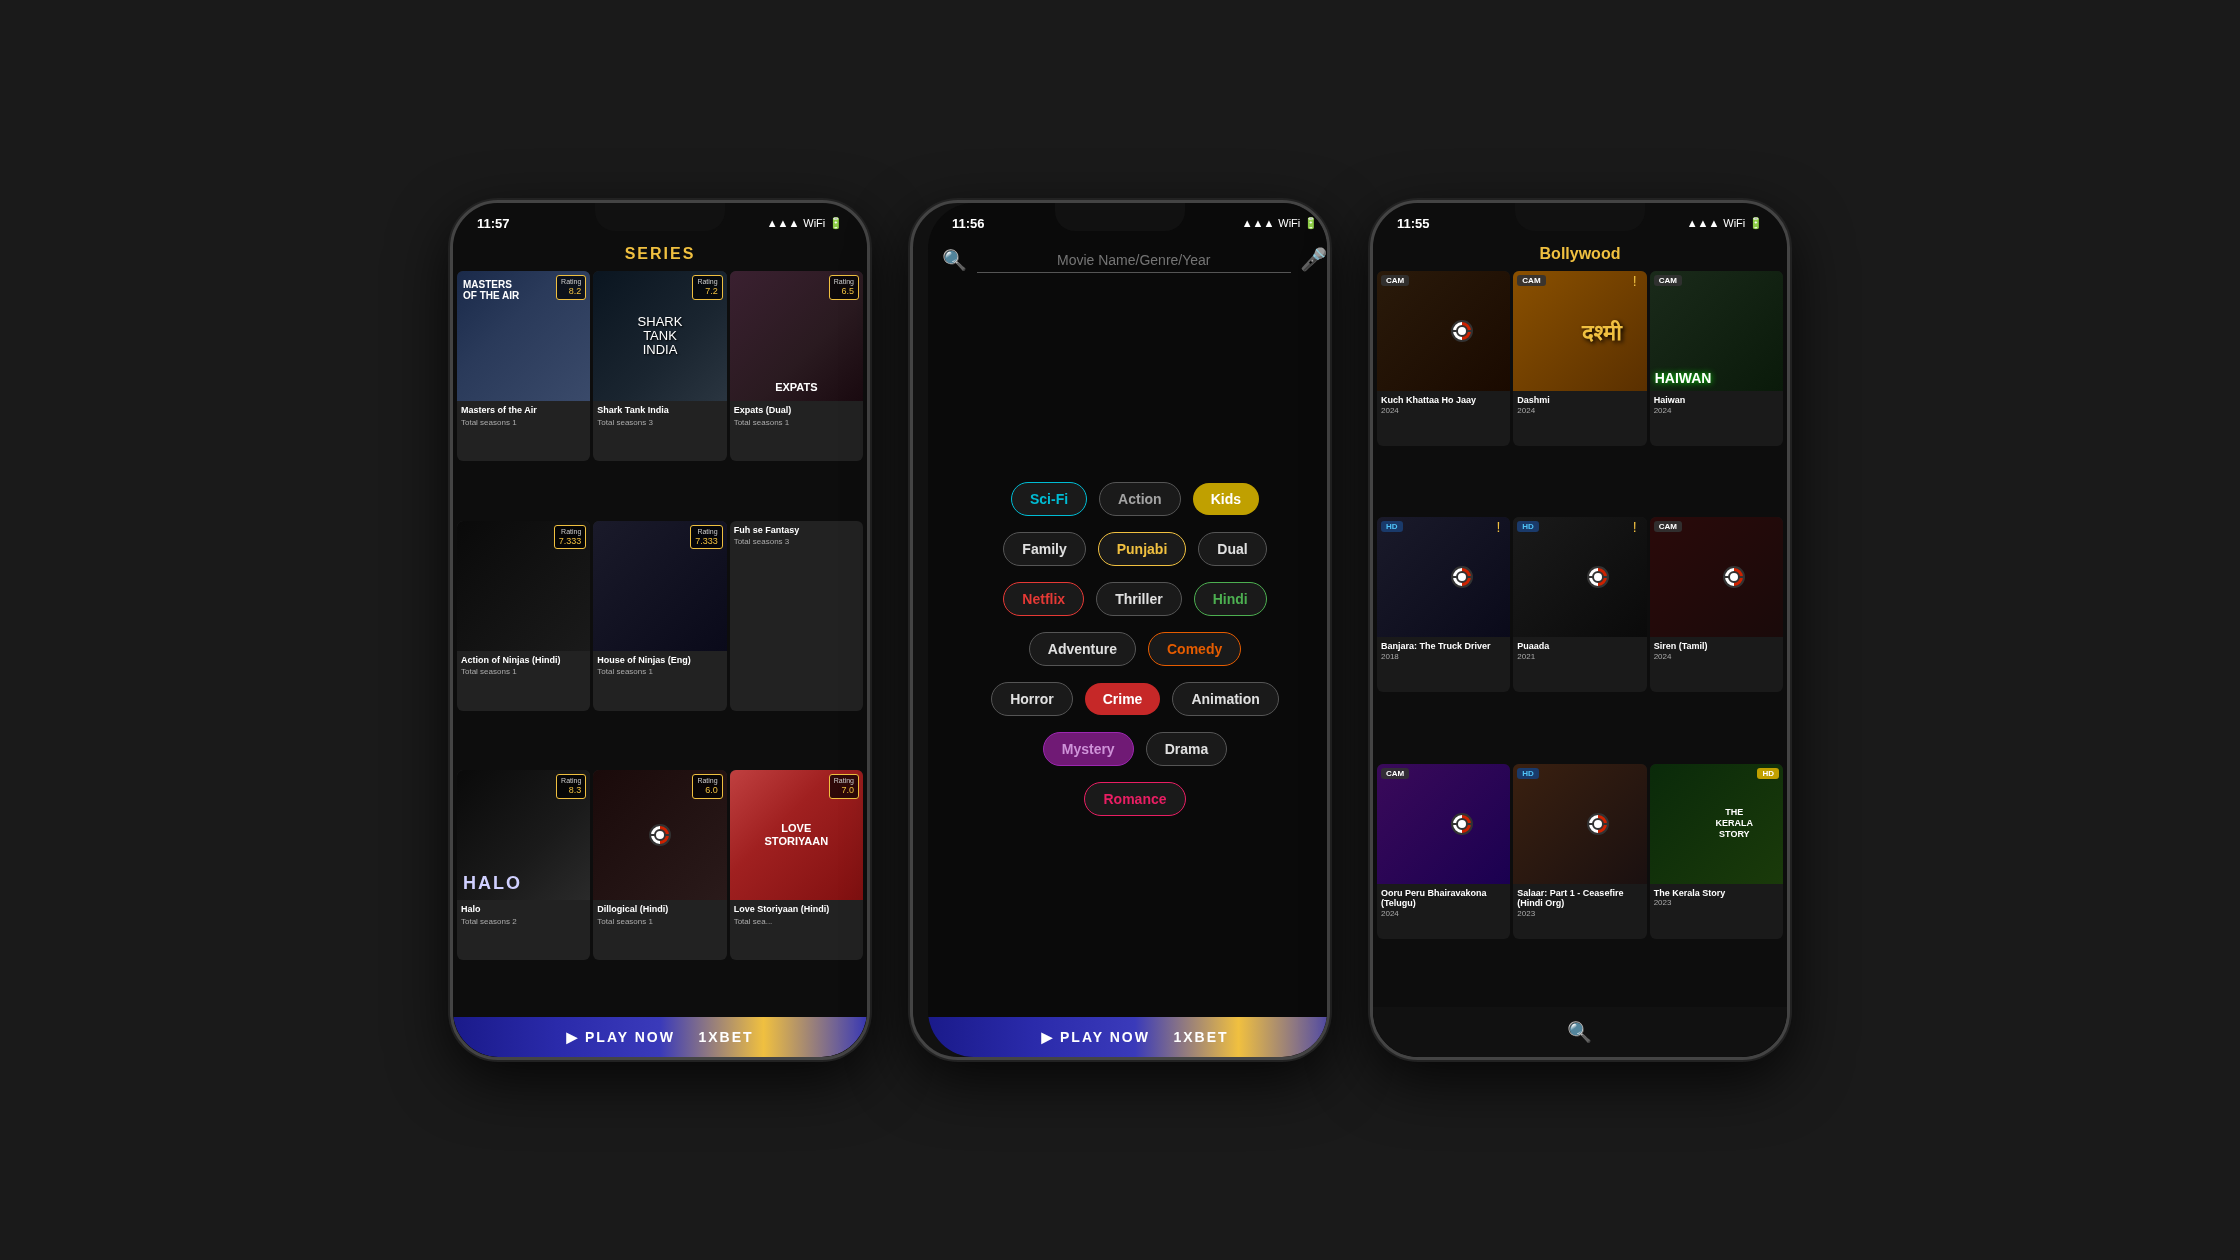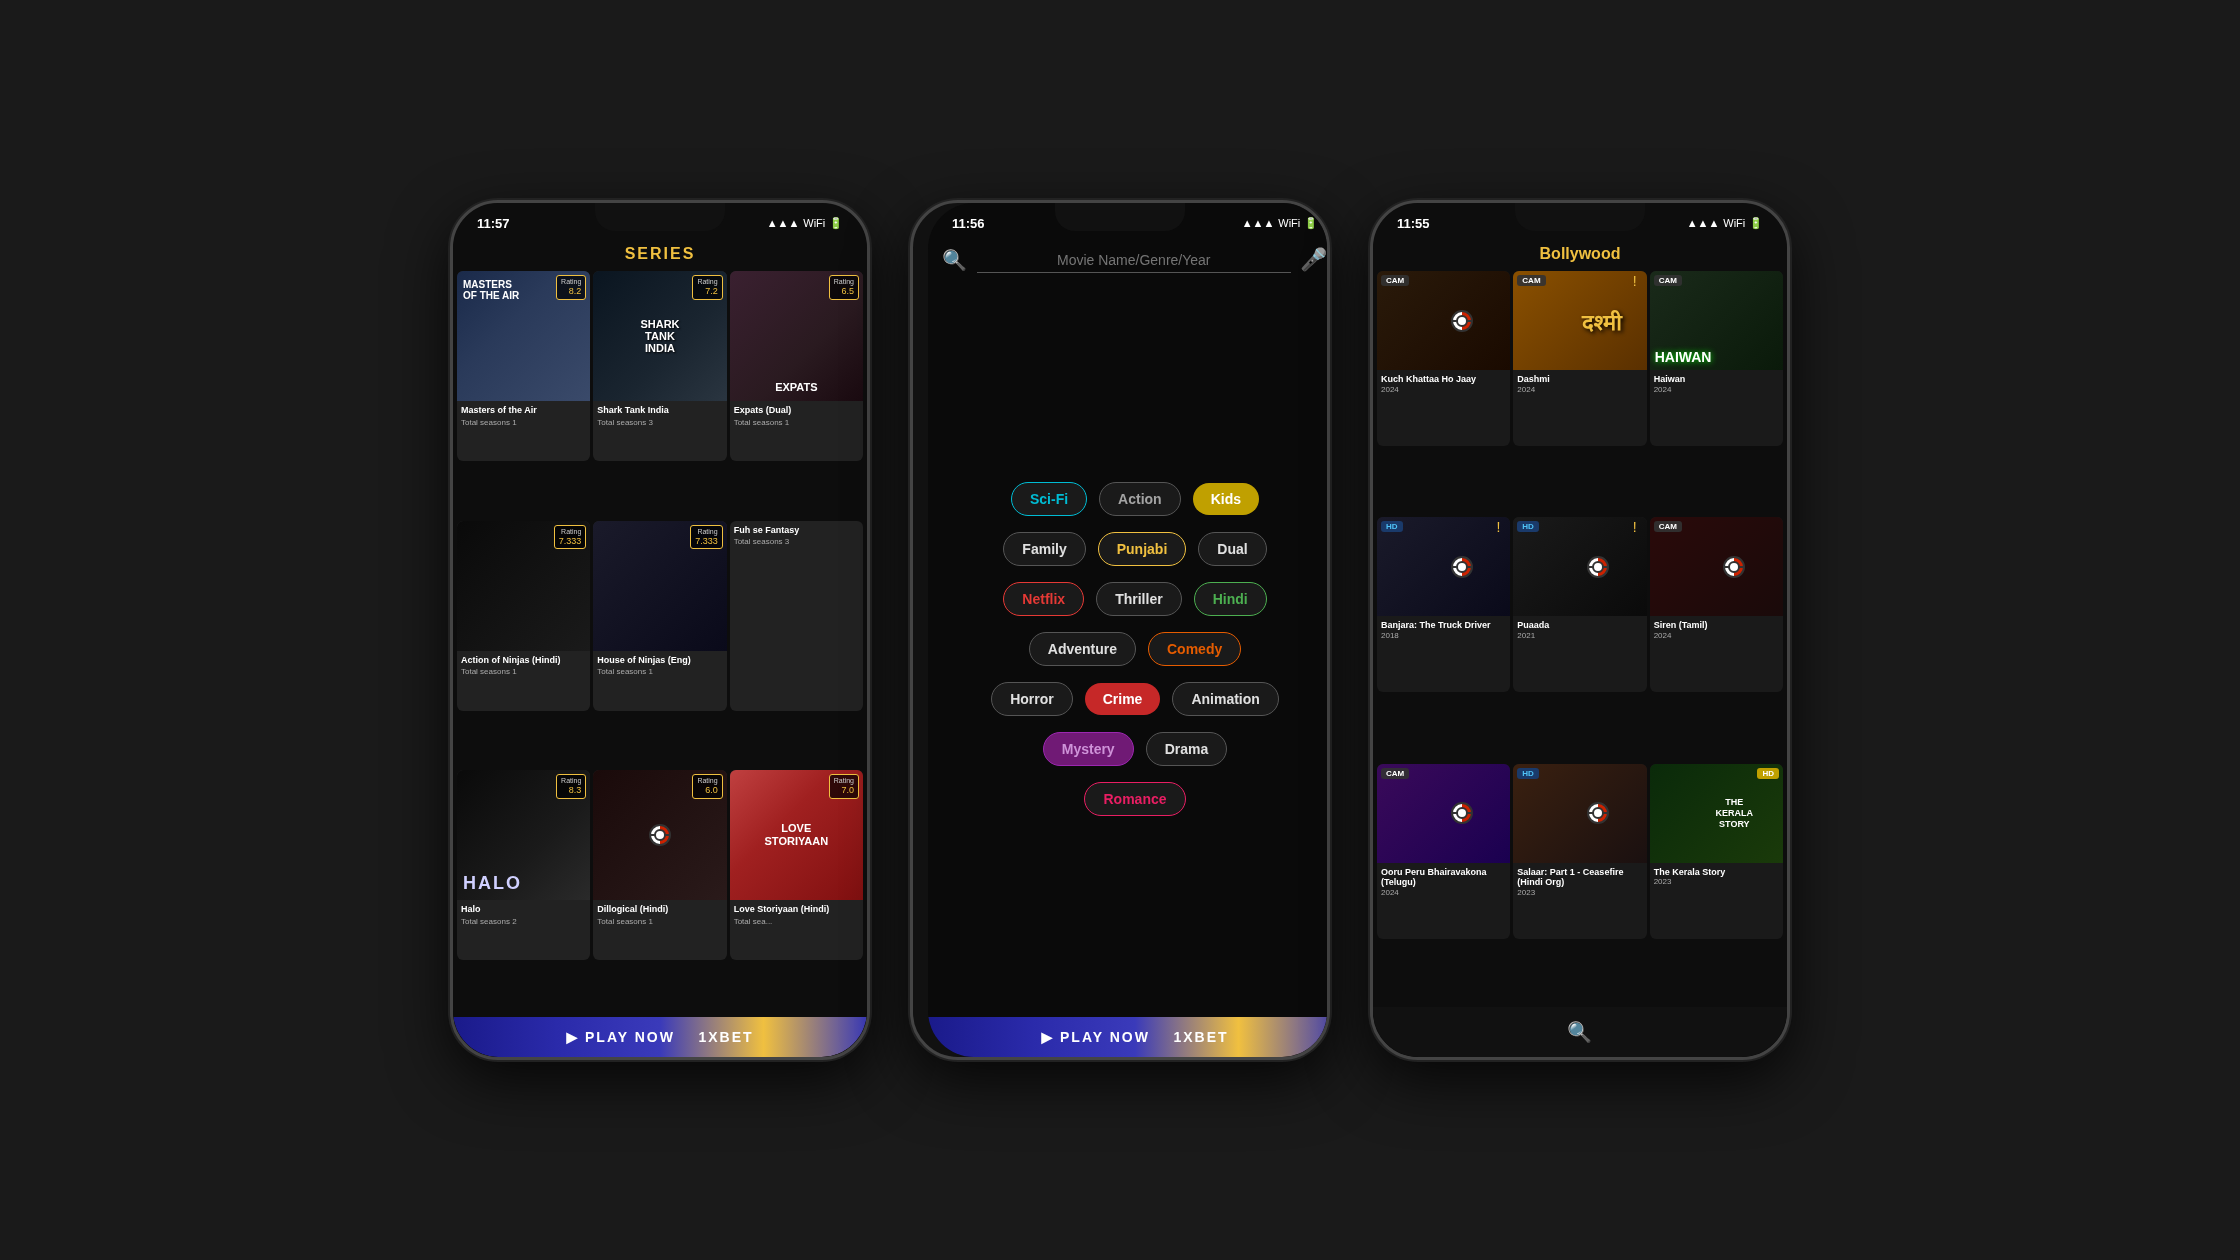--- a/index.html
+++ b/index.html
@@ -191,22 +191,22 @@
       width: 100%;
       height: 100%;
       position: relative;
       display: flex;
       align-items: center;
       justify-content: center;
     }
 
     .shark-text {
       color: #fff;
-      font-size: 11px;
-      font-weight: 700;
+      font-size: 13px;
+      font-weight: 400;
       text-align: center;
       line-height: 1.1;
       text-shadow: 1px 1px 2px #000;
     }
 
     .expats-bg {
       background: linear-gradient(135deg, #3a2030 0%, #2a1a20 60%, #1a0a10 100%);
       width: 100%;
       height: 100%;
       display: flex;
@@ -413,21 +413,21 @@
     .bw-item {
       position: relative;
       background: #1a1a1a;
       border-radius: 6px;
       overflow: hidden;
       height: 175px;
     }
 
     .bw-thumb {
       width: 100%;
-      height: 99px;
+      height: 120px;
       position: relative;
       display: flex;
       align-items: center;
       justify-content: center;
       padding-left: 36px;
     }
 
     .quality-badge {
       position: absolute;
       top: 4px;

